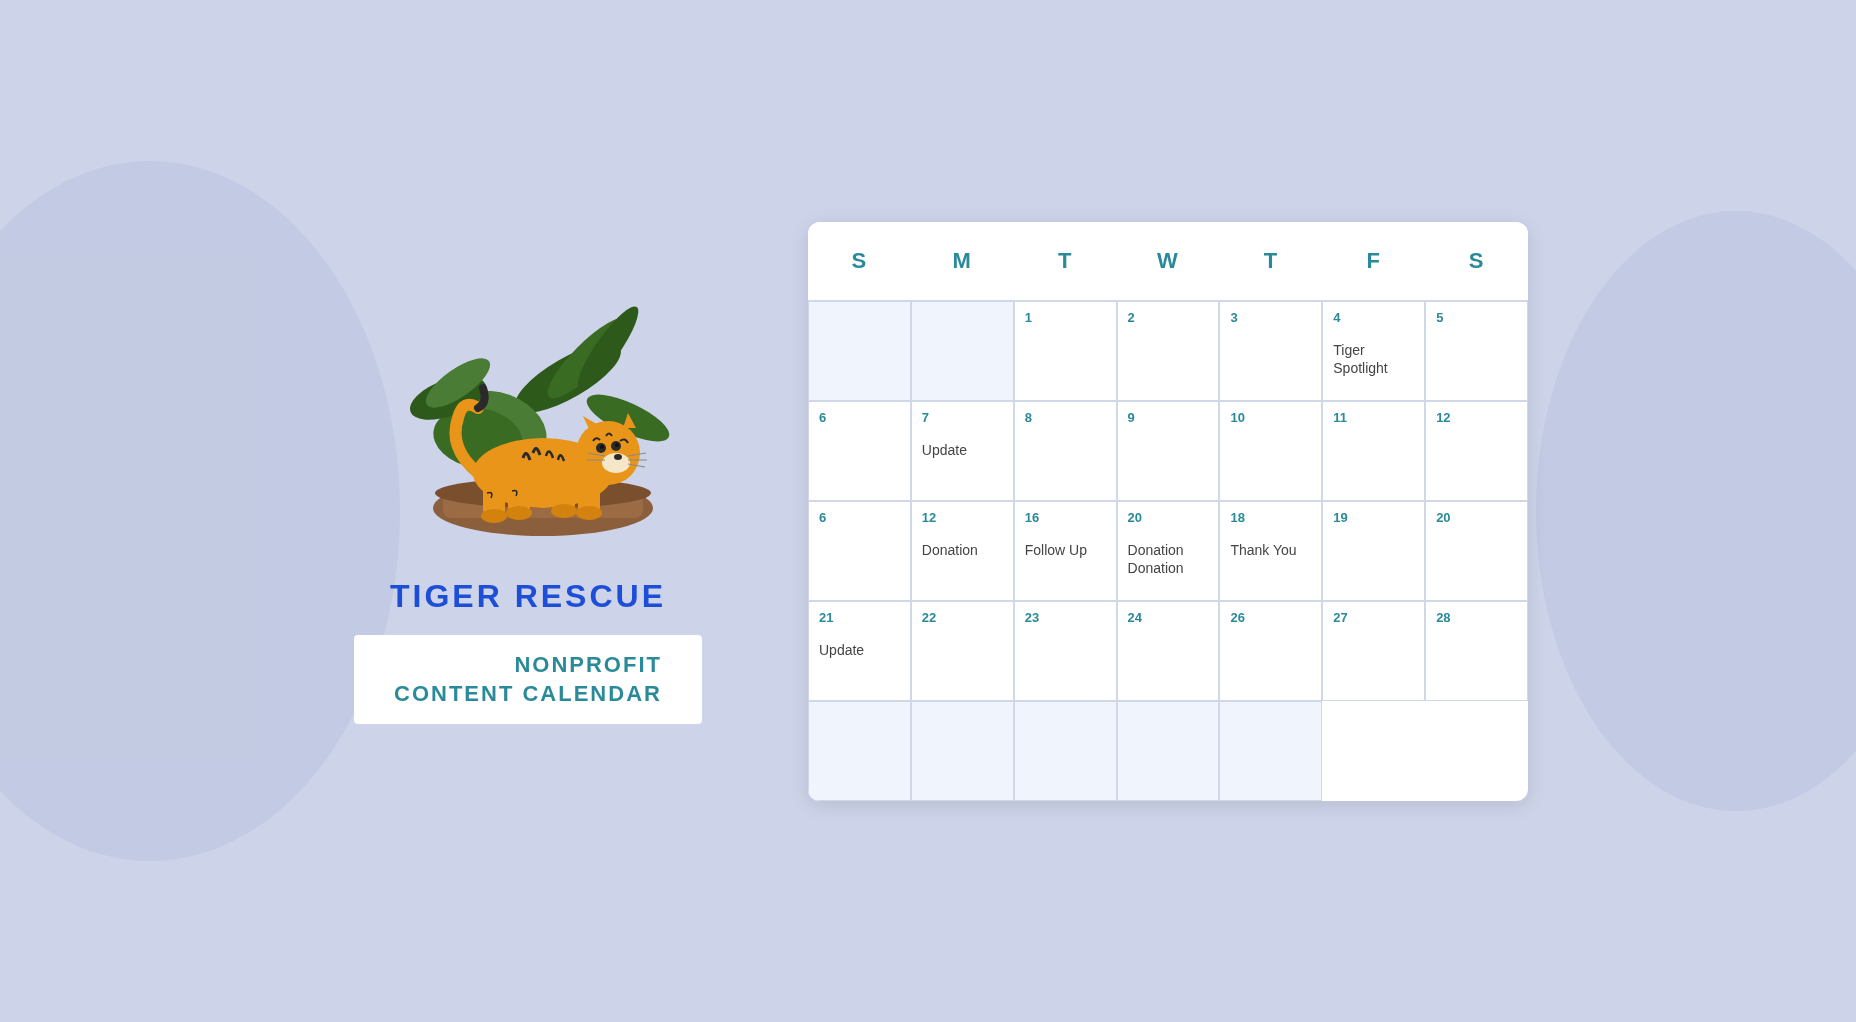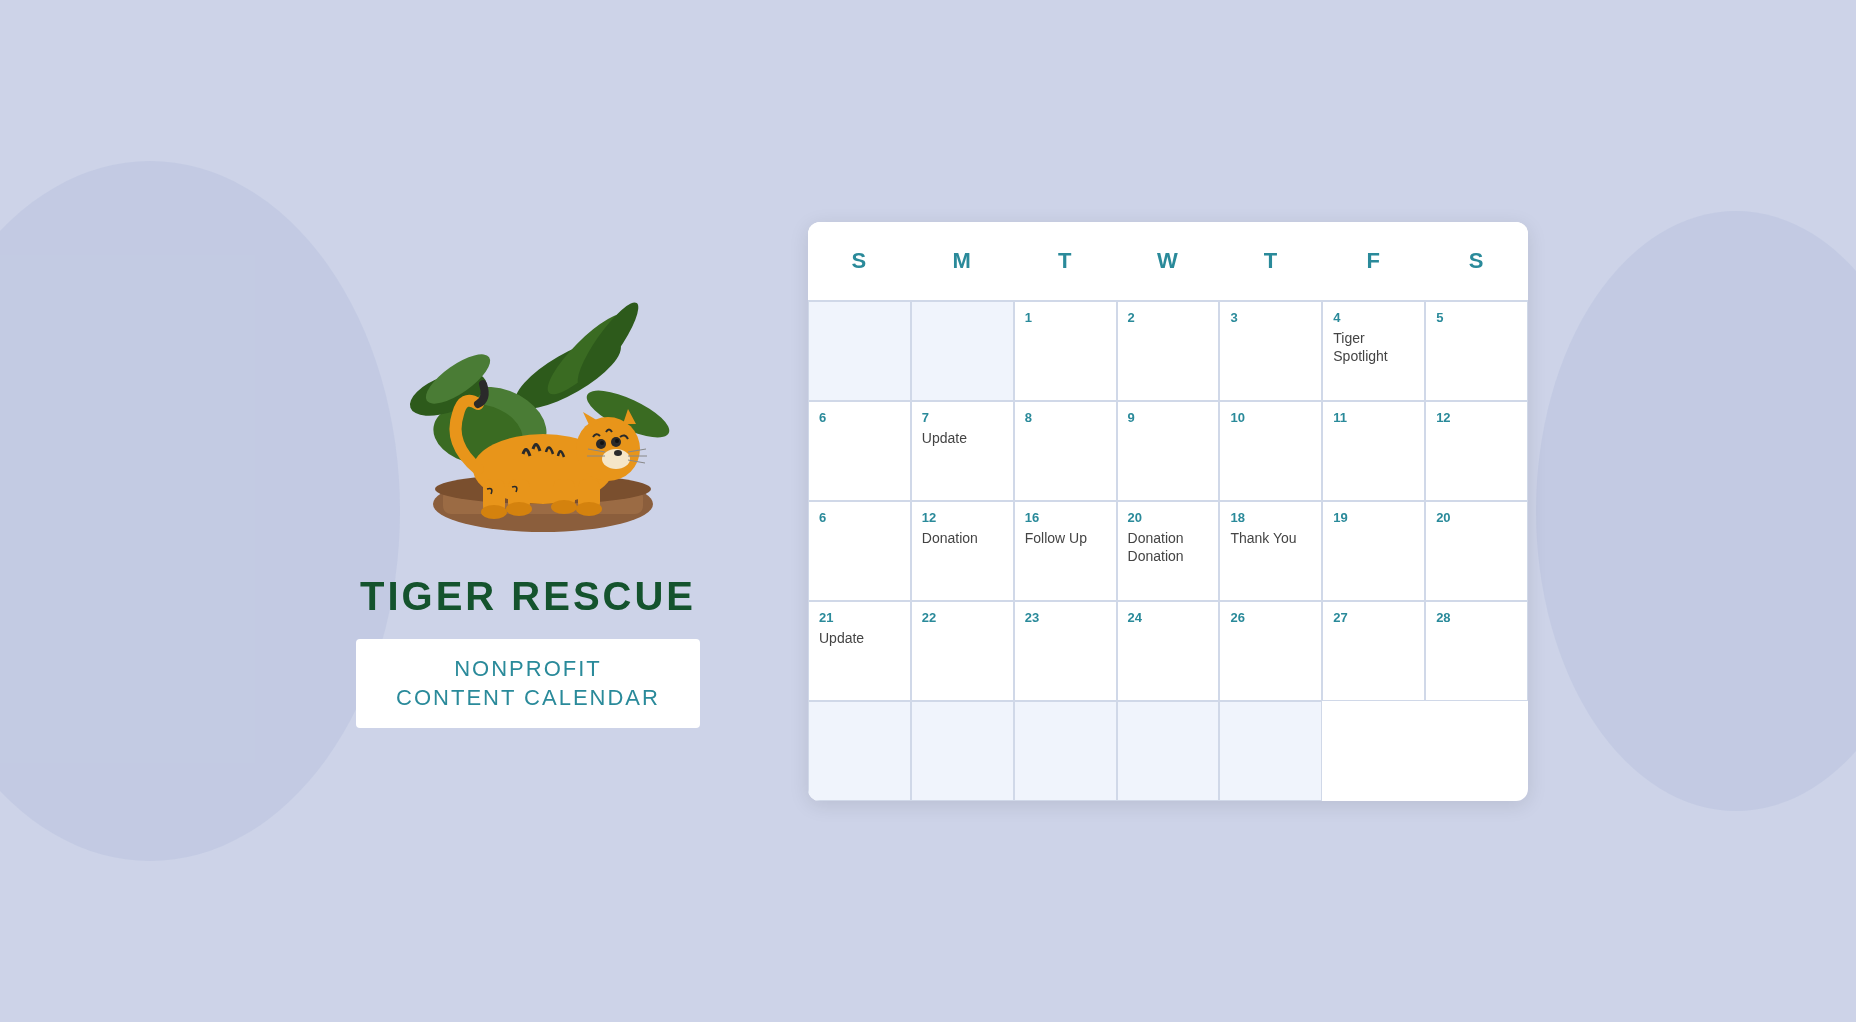--- a/index.html
+++ b/index.html
@@ -54,41 +54,41 @@
     
     .left-panel {
       display: flex;
       flex-direction: column;
       align-items: center;
       gap: 20px;
       width: 400px;
     }
 
     .org-name {
-      font-size: 40px;
+      font-size: 32px;
       font-weight: 900;
       letter-spacing: 3px;
-      color: #14532d;
+      color: #1d4ed8;
       font-family: 'Arial Black', Arial, sans-serif;
       text-transform: uppercase;
     }
 
     .subtitle-box {
       background: white;
       padding: 16px 40px;
       border-radius: 4px;
     }
 
     .subtitle-text {
       font-size: 22px;
-      font-weight: 400;
+      font-weight: 700;
       color: #2a8a9a;
       letter-spacing: 2px;
       text-transform: uppercase;
-      text-align: center;
+      text-align: right;
       line-height: 1.3;
     }
 
     
     .calendar-container {
       background: white;
       border-radius: 12px;
       overflow: hidden;
       box-shadow: 0 4px 20px rgba(0,0,0,0.1);
       width: 720px;
@@ -135,21 +135,21 @@
       font-size: 13px;
       font-weight: 700;
       color: #2a8a9a;
       margin-bottom: 4px;
     }
 
     .cell-event {
       font-size: 14px;
       color: #444;
       line-height: 1.3;
-      margin-top: 0;
+      margin-top: 12px;
     }
 
     
     .tiger-svg {
       width: 320px;
       height: 260px;
     }
   </style>
 </head>
 <body>

